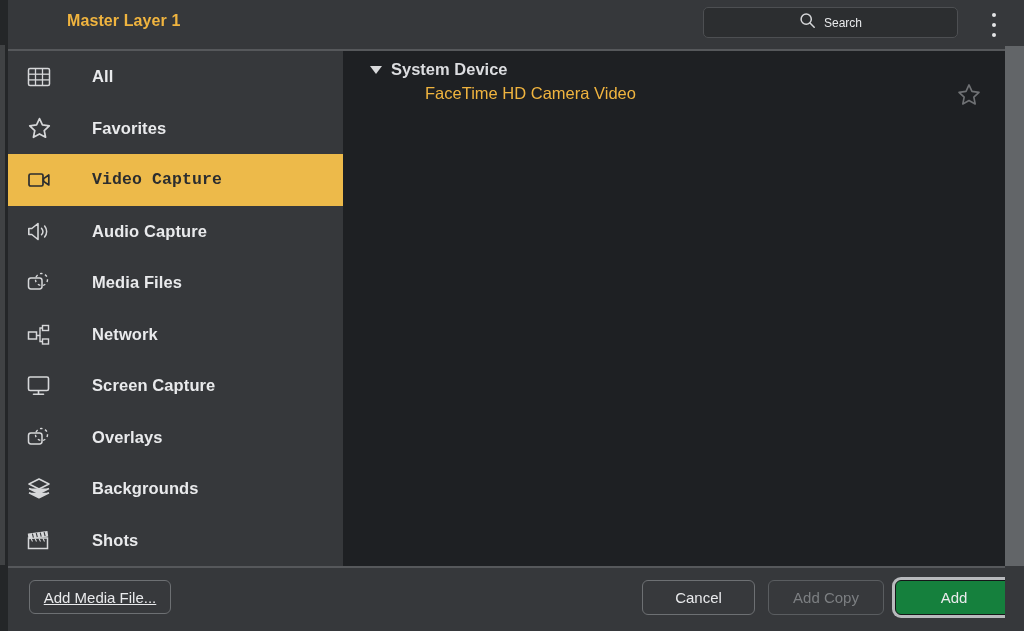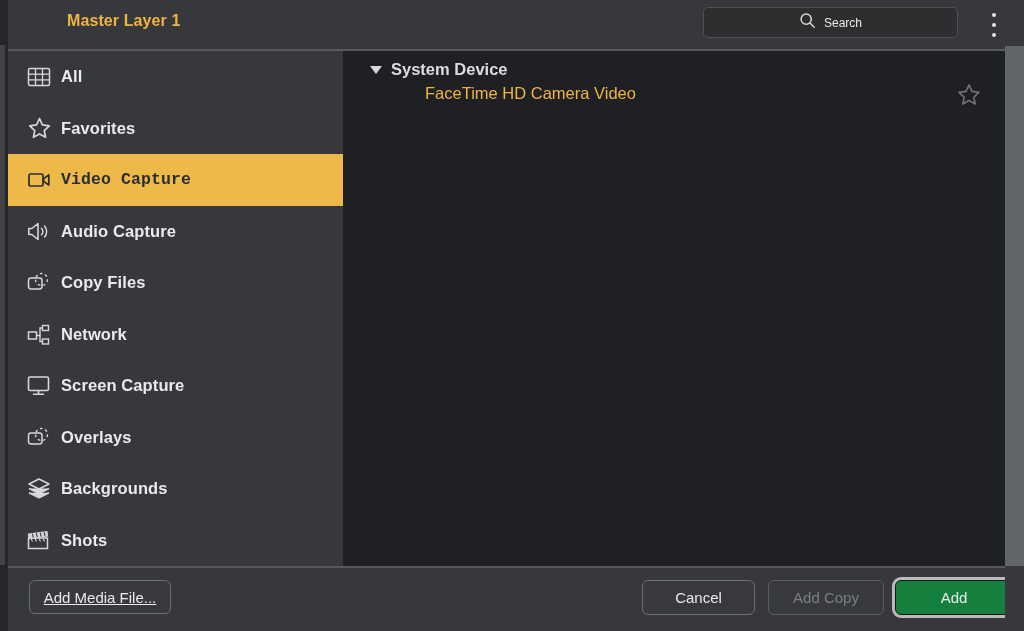--- a/index.html
+++ b/index.html
@@ -145,21 +145,21 @@
   .side-item .ico {
     width: 34px;
     height: 30px;
     display: flex;
     align-items: center;
     justify-content: flex-start;
     flex: none;
     color: #d6d7d9;
   }
   .side-item .lbl {
-    margin-left: 1px;
+    margin-left: 32px;
     font-size: 16.5px;
     font-weight: bold;
     color: #e9eaec;
     letter-spacing: 0.1px;
   }
   .side-item.active {
     background: #edba4a;
     font-family: Liberation Mono, monospace;
   }
   .side-item.active .lbl { color: #2b2d2f; }
@@ -336,21 +336,21 @@
       <span class="lbl">Audio Capture</span>
     </div>
 
     <div class="side-item">
       <span class="ico">
         <svg width="27" height="27" viewBox="0 0 27 27">
           <rect x="2.5" y="9" width="13.5" height="11" rx="2.4" fill="none" stroke="currentColor" stroke-width="1.5"></rect>
           <circle cx="15.5" cy="10.5" r="6" fill="none" stroke="currentColor" stroke-width="1.4" stroke-dasharray="2.6 2.6"></circle>
         </svg>
       </span>
-      <span class="lbl">Copy Files</span>
+      <span class="lbl">Media Files</span>
     </div>
 
     <div class="side-item">
       <span class="ico">
         <svg width="27" height="27" viewBox="0 0 27 27">
           <rect x="2.5" y="11" width="8" height="7" fill="none" stroke="currentColor" stroke-width="1.5"></rect>
           <rect x="16.5" y="4.5" width="6" height="5" fill="none" stroke="currentColor" stroke-width="1.4"></rect>
           <rect x="16.5" y="18" width="6" height="5" fill="none" stroke="currentColor" stroke-width="1.4"></rect>
           <path d="M10.5 14.5h3.5V7h2.5" fill="none" stroke="currentColor" stroke-width="1.4"></path>
           <path d="M14 14.5v6h2.5" fill="none" stroke="currentColor" stroke-width="1.4"></path>

